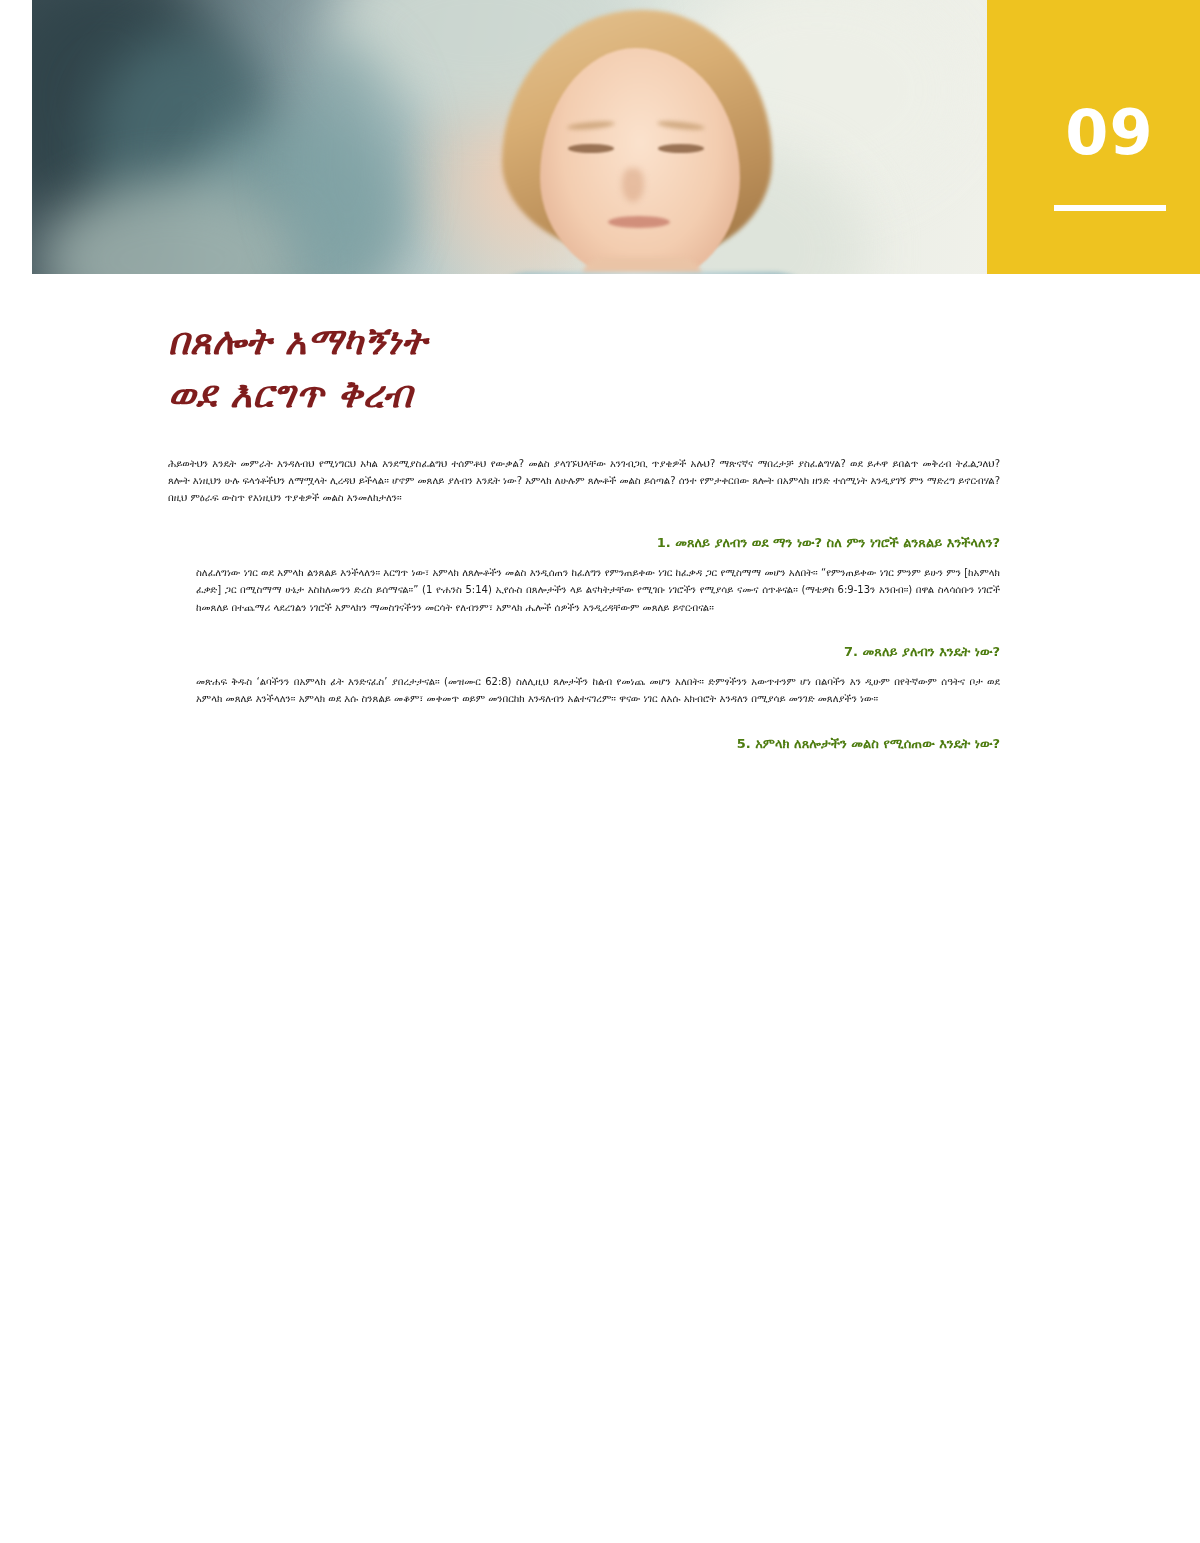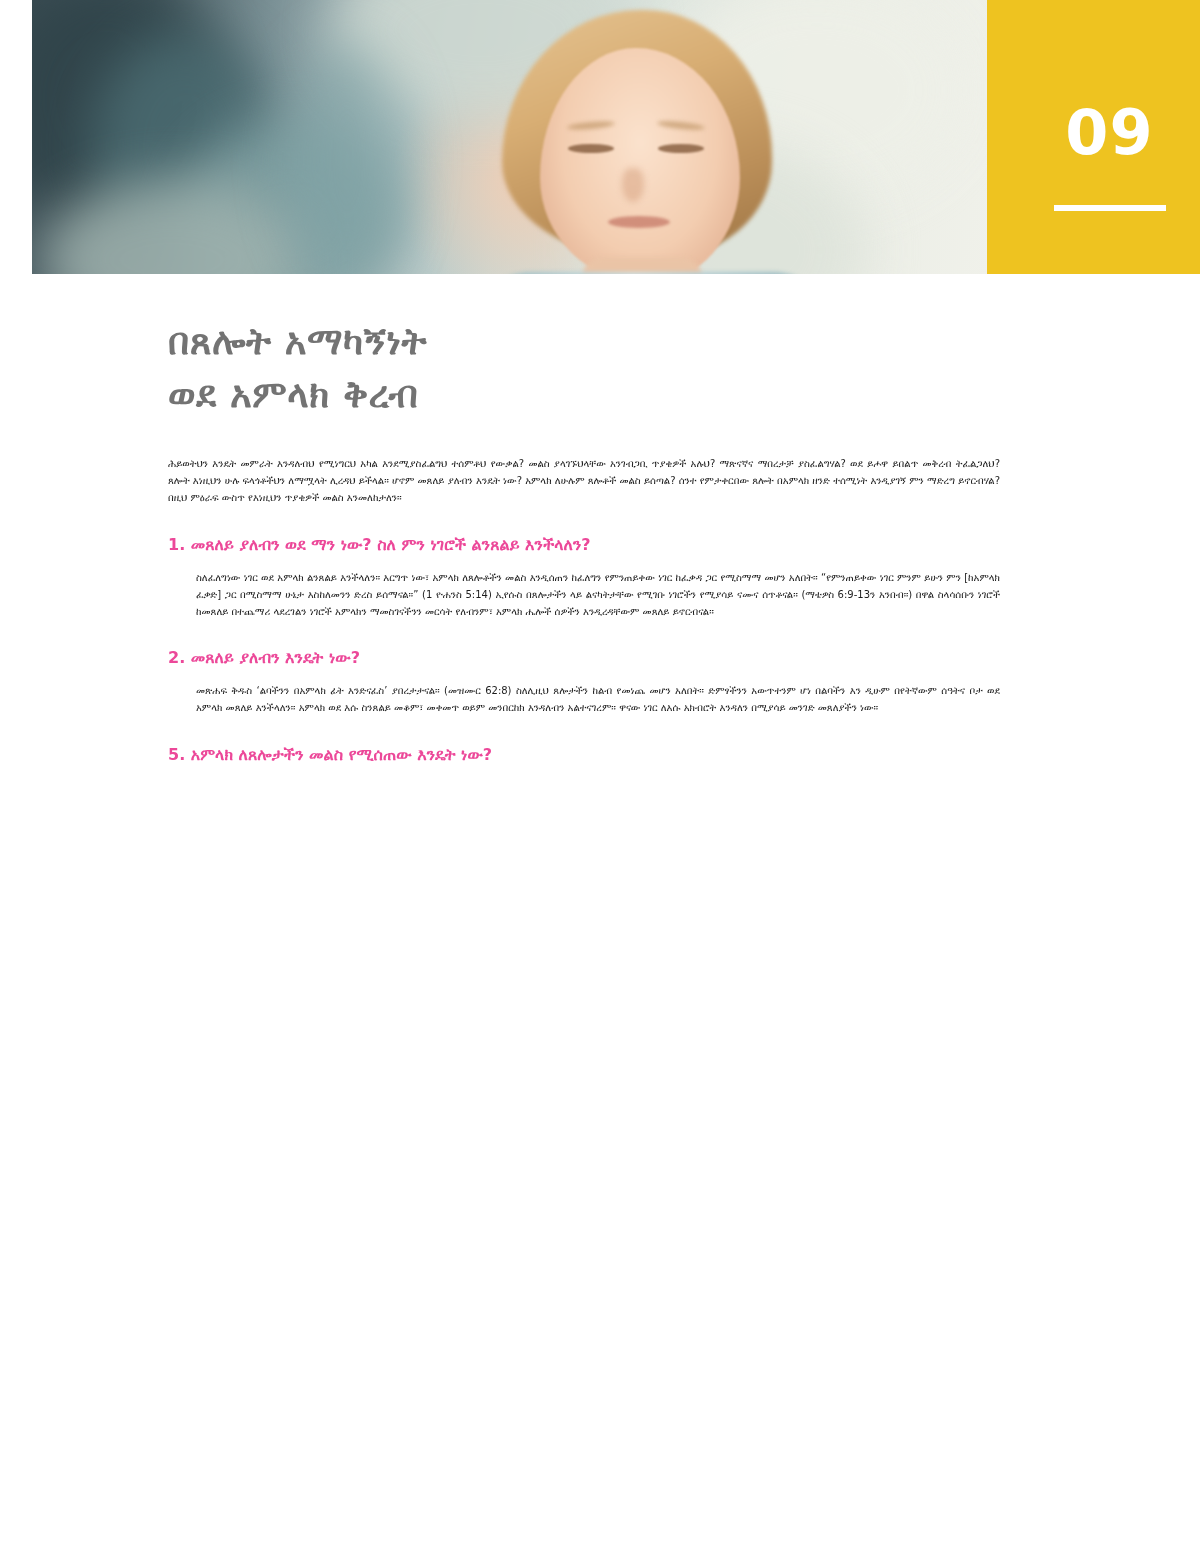--- a/index.html
+++ b/index.html
@@ -171,39 +171,41 @@
   .content {
     padding: 42px 200px 0 168px;
     box-sizing: border-box;
   }
 
   h1.title {
     margin: 0 0 34px 0;
     font-size: 37px;
     line-height: 1.42;
     font-weight: 700;
-    color: #737373;
+    color: #7f1d1d;
     letter-spacing: .5px;
+    font-style: italic;
   }
   h1.title .line2 { display: block; }
 
   p.body {
     margin: 0 0 18px 0;
     font-size: 10px;
     line-height: 1.72;
     color: #1c1c1c;
     text-align: justify;
   }
 
   h2.qhead {
     margin: 26px 0 12px 0;
-    font-size: 16px;
+    font-size: 13px;
     line-height: 1.5;
     font-weight: 700;
-    color: #ec4899;
+    color: #4d7c0f;
+    text-align: right;
   }
 
   .indent { padding-left: 28px; }
 </style>
 </head>
 <body>
 
 <div class="page">
 
   <div class="hero">
@@ -235,27 +237,27 @@
     <div class="hero-badge">
       <div class="badge-number">09</div>
       <div class="badge-rule"></div>
     </div>
   </div>
 
   <div class="content">
 
     <h1 class="title">
       <span>በጸሎት አማካኝነት</span>
-      <span class="line2">ወደ አምላክ ቅረብ</span>
+      <span class="line2">ወደ እርግጥ ቅረብ</span>
     </h1>
 
     <p class="body">ሕይወትህን እንዴት መምራት እንዳለብህ የሚነግርህ አካል እንደሚያስፈልግህ ተሰምቶህ የውቃል? መልስ ያላገኙህላቸው አንገብጋቢ ጥያቄዎች አሉህ? ማጽናኛና ማበረታቻ ያስፈልግሃል? ወደ ይሖዋ ይበልጥ መቅረብ ትፈልጋለህ? ጸሎት እነዚህን ሁሉ ፍላጎቶችህን ለማሟላት ሊረዳህ ይችላል። ሆኖም መጸለይ ያለብን እንዴት ነው? አምላክ ለሁሉም ጸሎቶች መልስ ይሰጣል? ሰንተ የምታቀርበው ጸሎት በአምላክ ዘንድ ተሰሚነት እንዲያገኝ ምን ማድረግ ይኖርብሃል? በዚህ ምዕራፍ ውስጥ የእነዚህን ጥያቄዎች መልስ እንመለከታለን።</p>
 
     <h2 class="qhead">1. መጸለይ ያለብን ወደ ማን ነው? ስለ ምን ነገሮች ልንጸልይ እንችላለን?</h2>
     <p class="body indent">ስለፈለግነው ነገር ወደ አምላክ ልንጸልይ እንችላለን። እርግጥ ነው፣ አምላክ ለጸሎቶችን መልስ እንዲሰጠን ከፈለግን የምንጠይቀው ነገር ከፈቃዳ ጋር የሚስማማ መሆን አለበት። “የምንጠይቀው ነገር ምንም ይሁን ምን [ከአምላክ ፈቃድ] ጋር በሚስማማ ሁኔታ እስከለመንን ድረስ ይሰማናል።” (1 ዮሐንስ 5:14) ኢየሱስ በጸሎታችን ላይ ልናካትታቸው የሚገቡ ነገሮችን የሚያሳይ ናሙና ሰጥቶናል። (ማቴዎስ 6:9-13ን አንበብ።) በዋል ስላሳሰቡን ነገሮች ከመጸለይ በተጨማሪ ላደረገልን ነገሮች አምላክን ማመስገናችንን መርሳት የለብንም፣ አምላክ ሔሎች ሰዎችን እንዲረዳቸውም መጸለይ ይኖርብናል።</p>
 
-    <h2 class="qhead">2. መጸለይ ያለብን እንዴት ነው?</h2>
+    <h2 class="qhead">7. መጸለይ ያለብን እንዴት ነው?</h2>
     <p class="body indent">መጽሐፍ ቅዱስ ‘ልባችንን በአምላክ ፊት እንድናፈስ’ ያበረታታናል። (መዝሙር 62:8) ስለሊዚህ ጸሎታችን ከልብ የመነጨ መሆን አለበት። ድምፃችንን አውጥተንም ሆነ በልባችን እን ዲሁም በየትኛውም ሰዓትና ቦታ ወደ አምላክ መጸለይ እንችላለን። አምላክ ወደ እሱ ስንጸልይ መቆም፣ መቀመጥ ወይም መንበርከክ እንዳለብን አልተናገረም። ዋናው ነገር ለእሱ አክብሮት እንዳለን በሚያሳይ መንገድ መጸለያችን ነው።</p>
 
     <h2 class="qhead">5. አምላክ ለጸሎታችን መልስ የሚሰጠው እንዴት ነው?</h2>
 
   </div>
 </div>
 
 </body></html>

